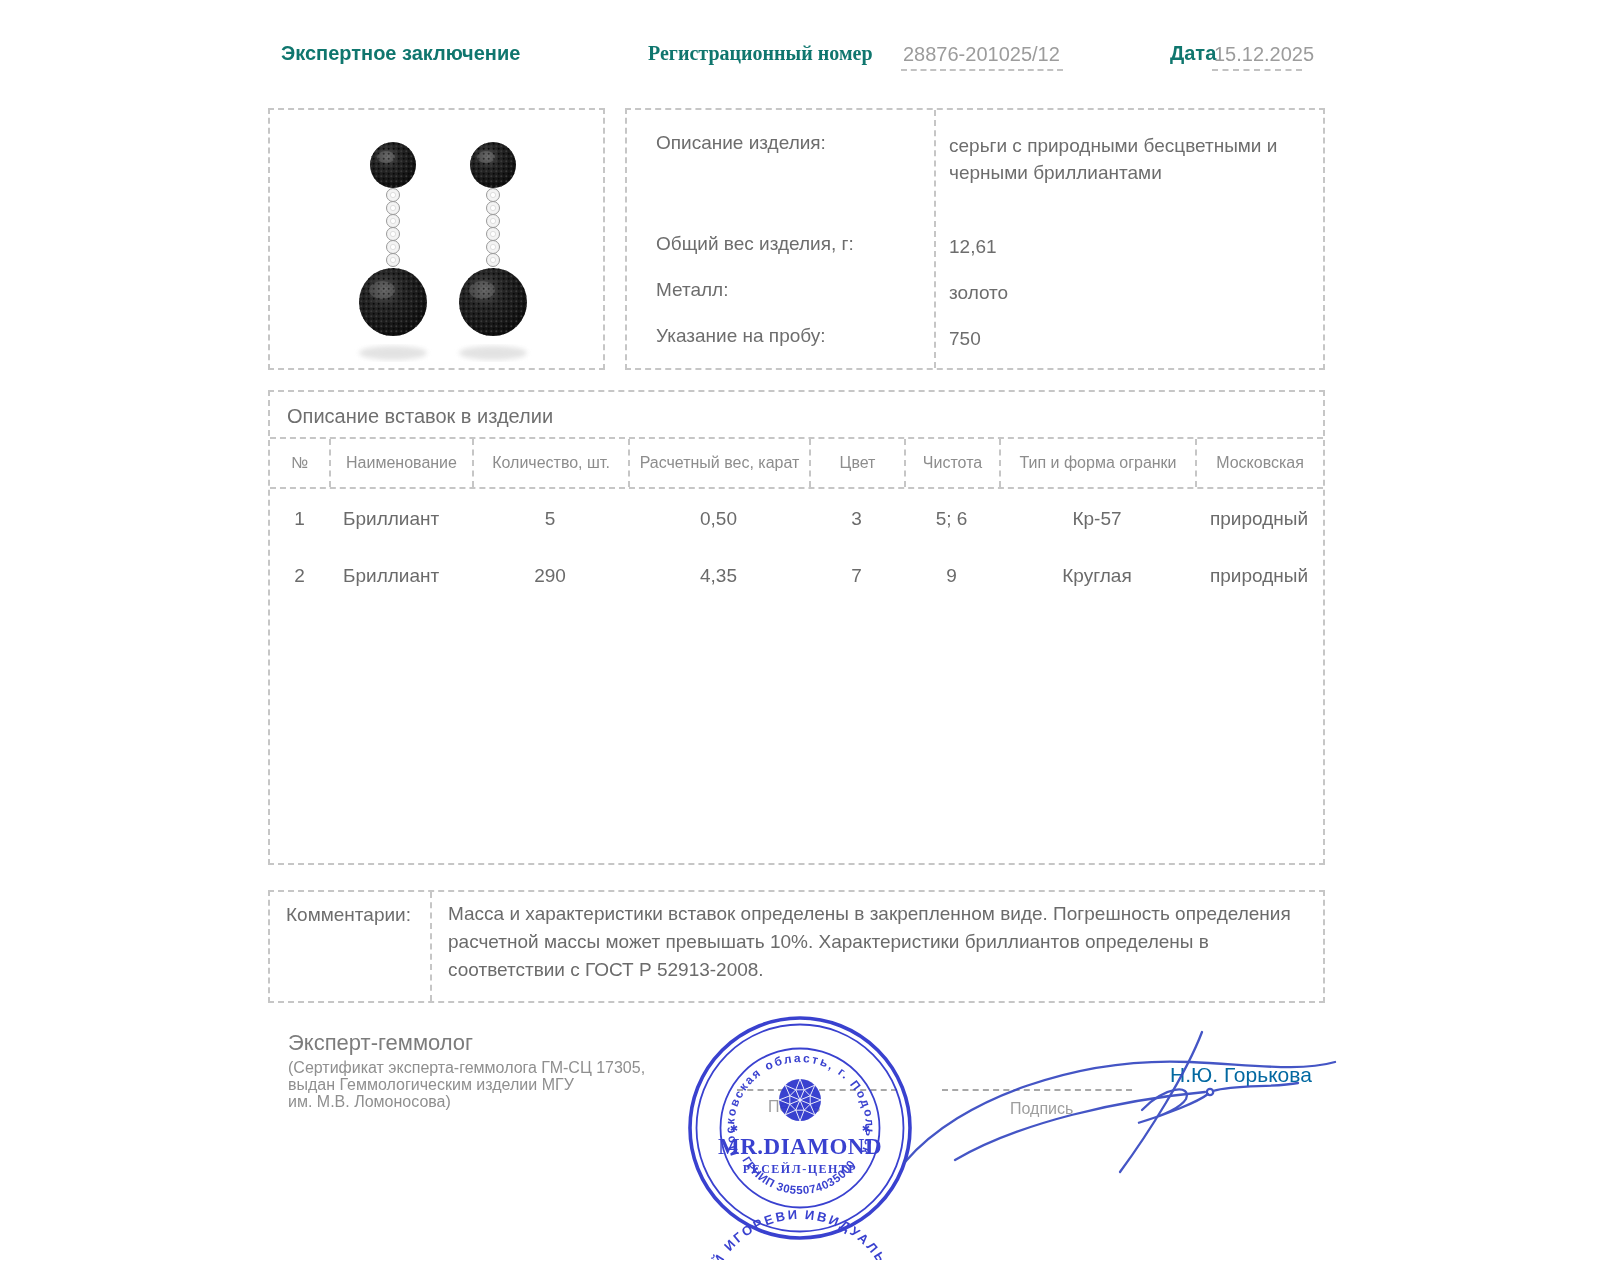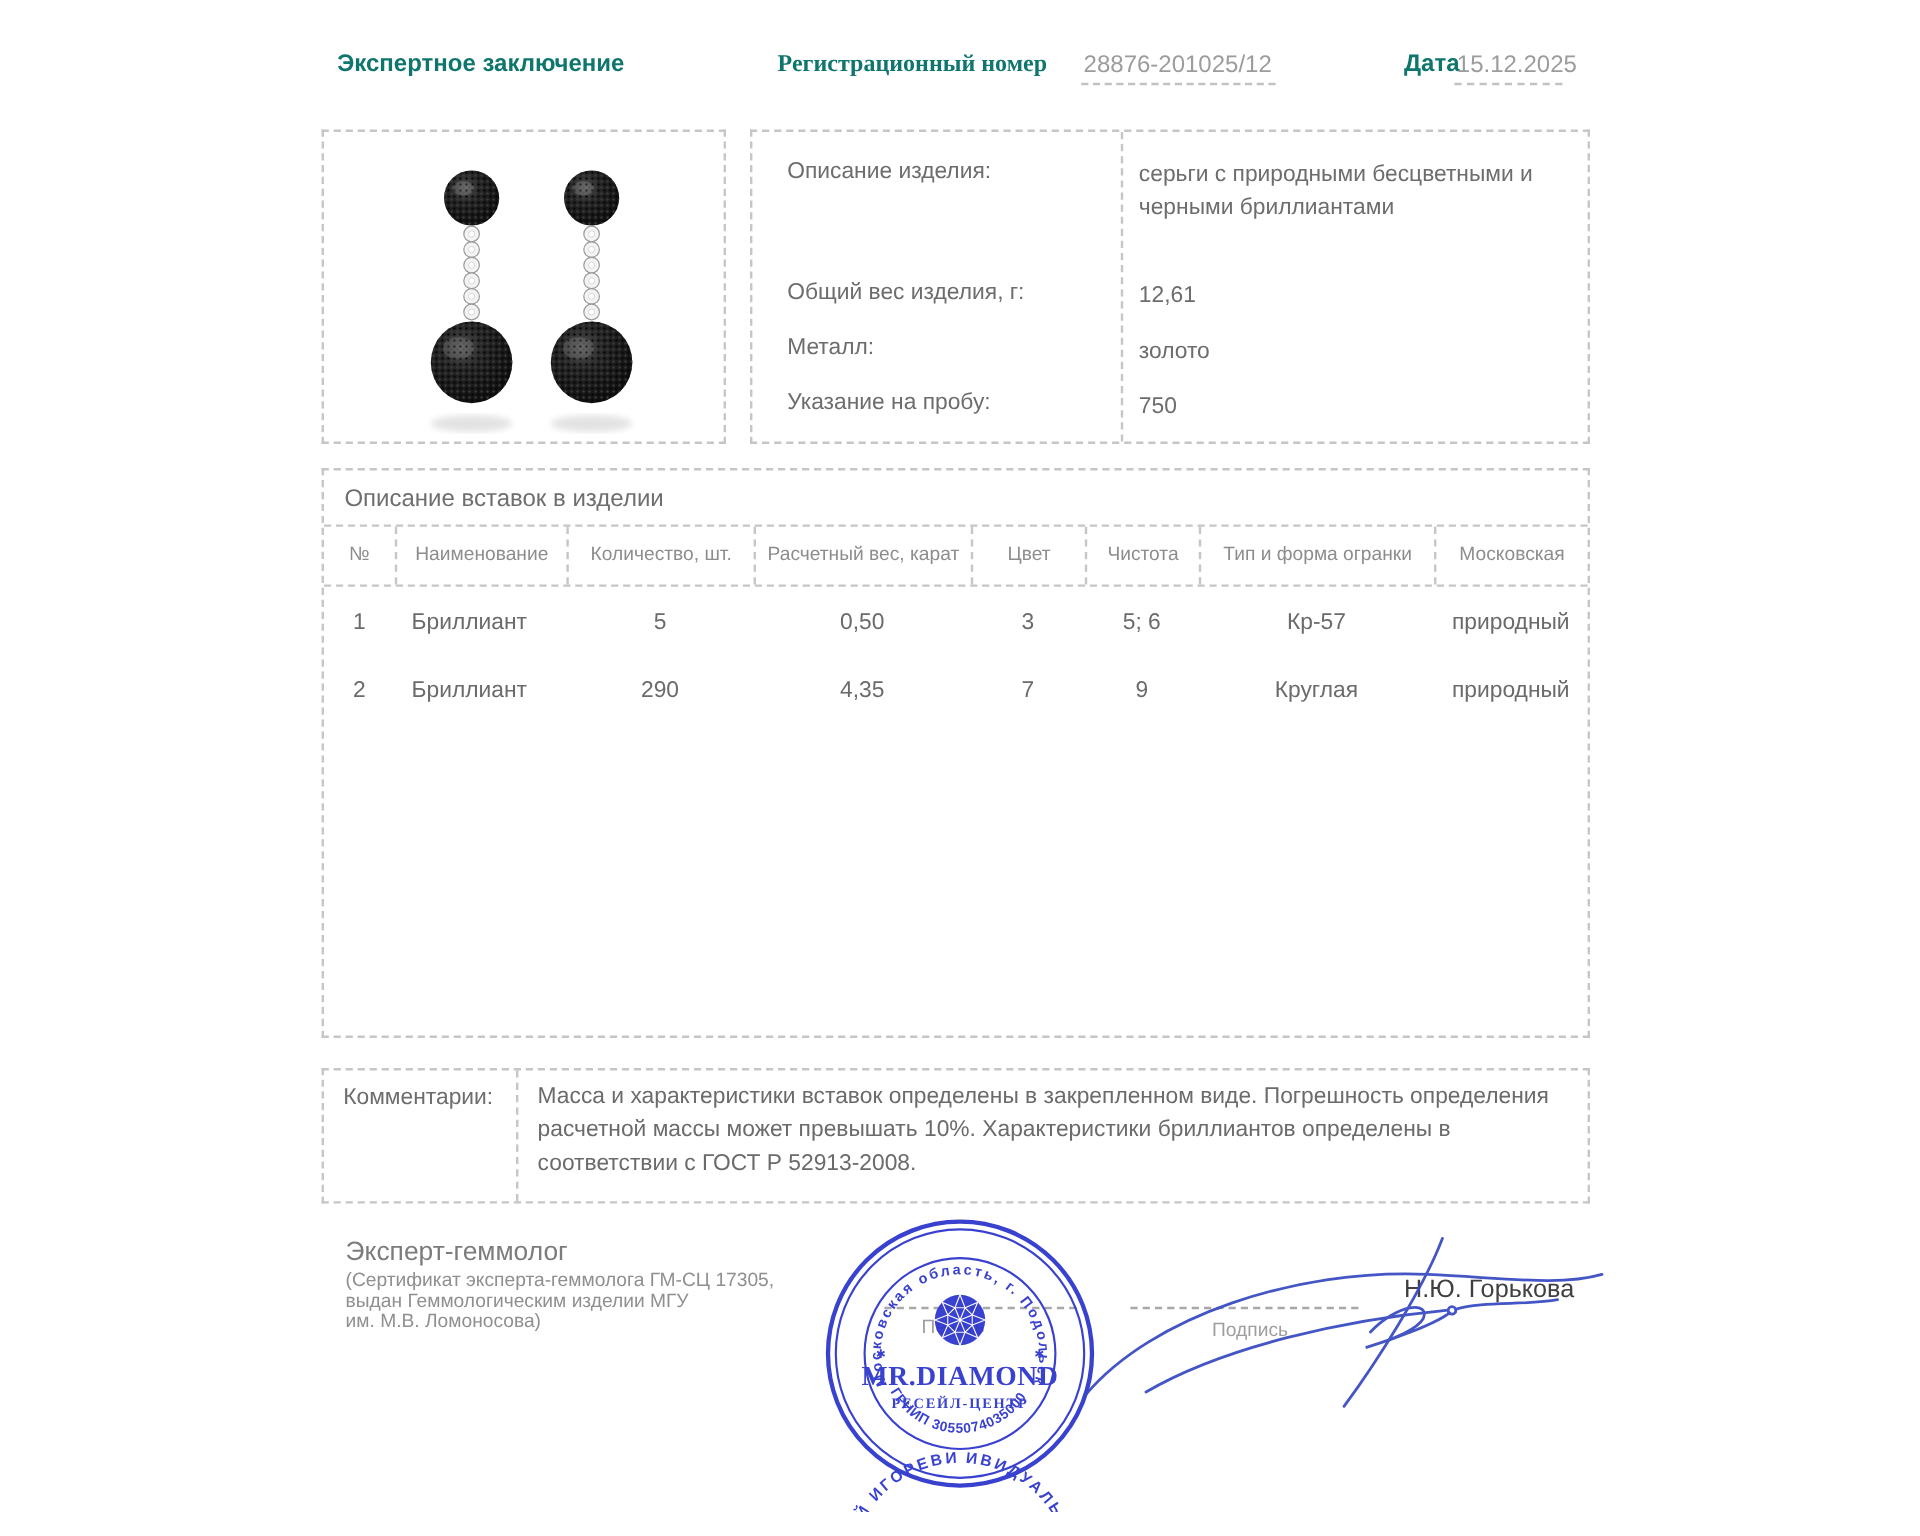--- a/index.html
+++ b/index.html
@@ -181,21 +181,21 @@
   <div class="abs" style="left:288px;top:1059px;font-size:16px;line-height:17px;color:#8f8f8f;">
     <div>(Сертификат эксперта-геммолога ГМ-СЦ 17305,</div>
     <div>выдан Геммологическим изделии МГУ</div>
     <div>им. М.В. Ломоносова)</div>
   </div>
 
   <div class="abs sig-dash" style="left:737px;top:1089px;width:160px;"></div>
   <div class="abs small-gray" style="left:768px;top:1098px;">Печать</div>
   <div class="abs sig-dash" style="left:942px;top:1089px;width:190px;"></div>
   <div class="abs small-gray" style="left:1010px;top:1100px;">Подпись</div>
-  <div class="abs" style="left:1170px;top:1063px;font-size:21px;color:#404040;">Н.Ю. Горькова</div>
+  <div class="abs" style="left:1170px;top:1063px;font-size:21px;color:#0369a1;">Н.Ю. Горькова</div>
 
   <svg class="abs" style="left:668px;top:996px;opacity:0.93;" width="264" height="264" viewBox="0 0 264 264">
     <defs>
       <path id="outerRing" d="M 132,223 A 91,91 0 1,1 131.9,223"></path>
       <path id="innerTop" d="M 99,189.2 A 66,66 0 1,1 165,189.2"></path>
       <path id="innerBottom" d="M 74.8,165 A 66,66 0 0,0 189.2,165"></path>
     </defs>
     <g fill="none" stroke="#2b33cc">
       <circle cx="132" cy="132" r="110" stroke-width="3.6"></circle>
       <circle cx="132" cy="132" r="103.5" stroke-width="1.8"></circle>

